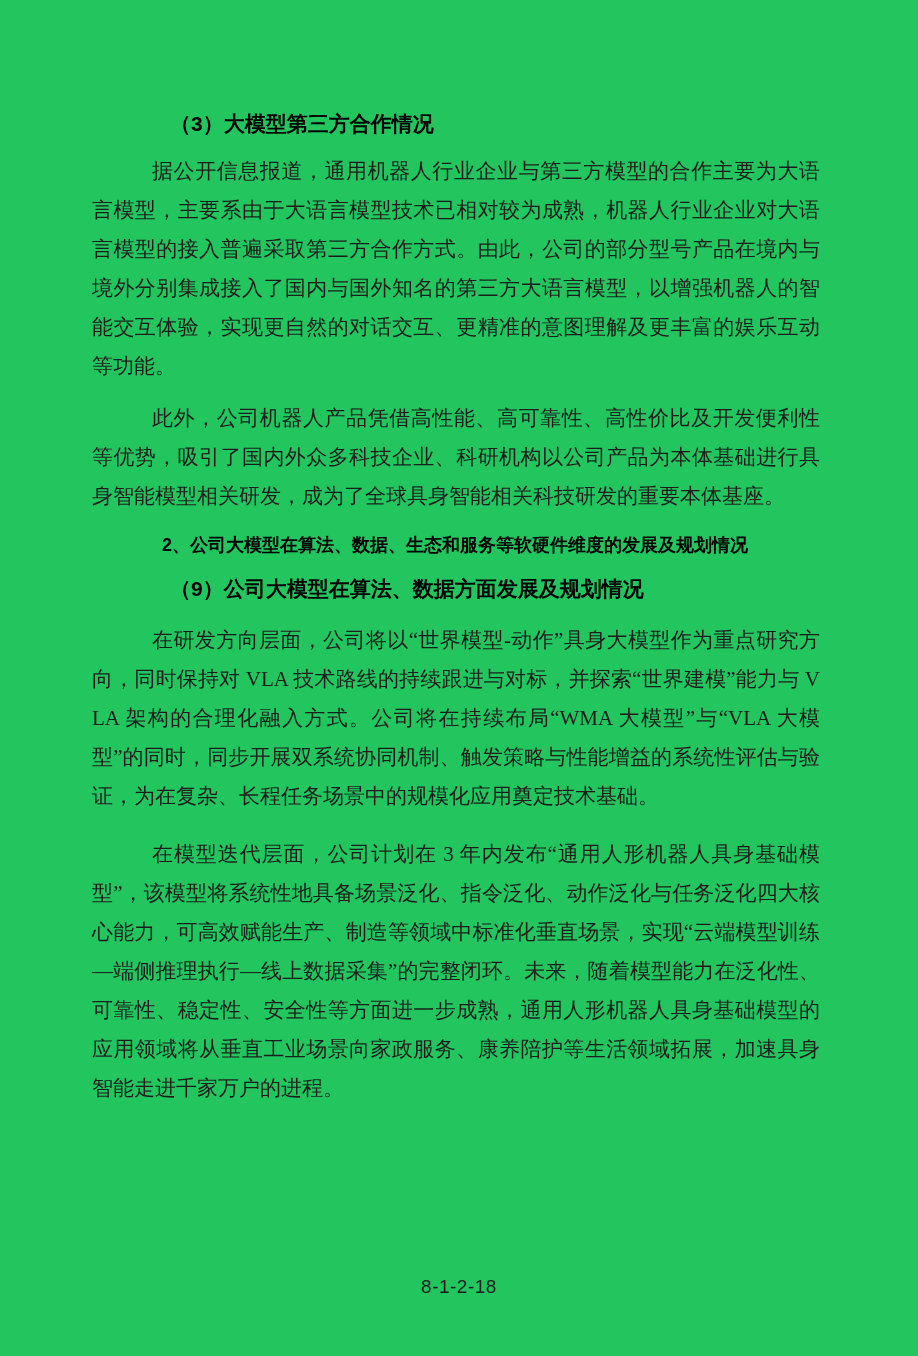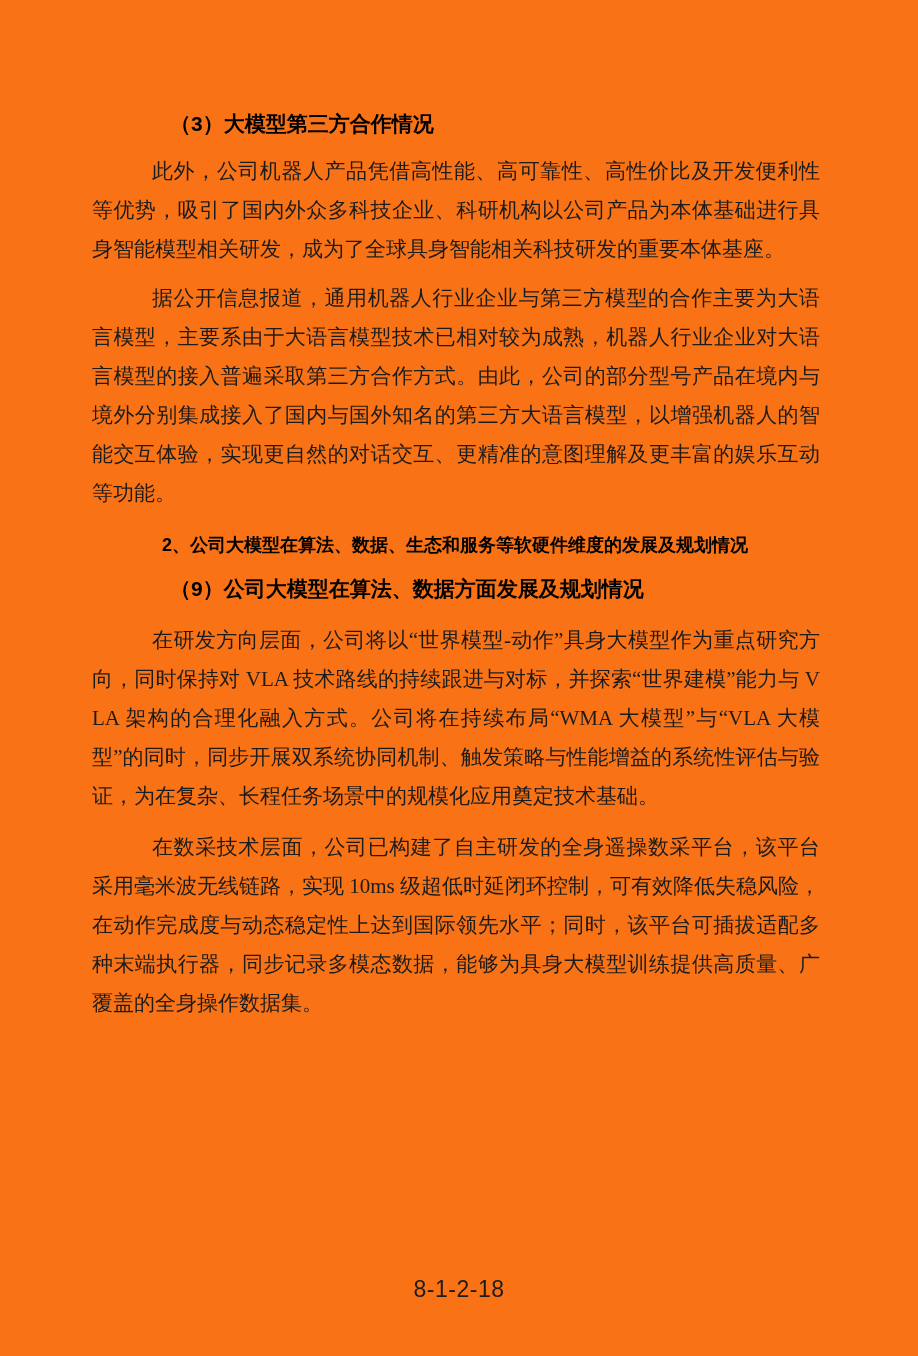--- a/index.html
+++ b/index.html
@@ -6,21 +6,21 @@
   body {
     width: 918px;
     height: 1356px;
     background: #ffffff;
     font-family: "Liberation Serif", "DejaVu Serif", serif;
   }
   .page {
     position: relative;
     width: 918px;
     height: 1356px;
-    background: #f97316;
+    background: #22c55e;
     overflow: hidden;
   }
   .content {
     position: absolute;
     left: 92px;
     top: 104px;
     width: 728px;
   }
   .para {
     font-family: "Liberation Serif", "DejaVu Serif", serif;
@@ -49,51 +49,51 @@
     line-height: 39px;
     color: #000000;
     margin: 0;
     text-indent: 70px;
     word-break: break-all;
   }
   .mb9  { margin-bottom: 9px; }
   .mb13 { margin-bottom: 13px; }
   .mb10 { margin-bottom: 10px; }
   .mb4  { margin-bottom: 4px; }
-  .mb12 { margin-bottom: 12px; }
+  .mb12 { margin-bottom: 19px; }
   .mb8  { margin-bottom: 8px; }
   .footer {
     position: absolute;
     left: 0;
     top: 1276px;
     width: 918px;
     text-align: center;
     font-family: "Liberation Sans", "DejaVu Sans", sans-serif;
-    font-size: 23px;
+    font-size: 19px;
     letter-spacing: 0.5px;
     color: #1c1c1c;
   }
 </style>
 </head>
 <body>
 
 <div class="page">
   <div class="content">
 
     <h3 class="hsub mb9">（3）大模型第三方合作情况</h3>
 
+    <p class="para mb13">据公开信息报道，通用机器人行业企业与第三方模型的合作主要为大语言模型，主要系由于大语言模型技术已相对较为成熟，机器人行业企业对大语言模型的接入普遍采取第三方合作方式。由此，公司的部分型号产品在境内与境外分别集成接入了国内与国外知名的第三方大语言模型，以增强机器人的智能交互体验，实现更自然的对话交互、更精准的意图理解及更丰富的娱乐互动等功能。</p>
+
     <p class="para mb10">此外，公司机器人产品凭借高性能、高可靠性、高性价比及开发便利性等优势，吸引了国内外众多科技企业、科研机构以公司产品为本体基础进行具身智能模型相关研发，成为了全球具身智能相关科技研发的重要本体基座。</p>
-
-    <p class="para mb13">据公开信息报道，通用机器人行业企业与第三方模型的合作主要为大语言模型，主要系由于大语言模型技术已相对较为成熟，机器人行业企业对大语言模型的接入普遍采取第三方合作方式。由此，公司的部分型号产品在境内与境外分别集成接入了国内与国外知名的第三方大语言模型，以增强机器人的智能交互体验，实现更自然的对话交互、更精准的意图理解及更丰富的娱乐互动等功能。</p>
 
     <h2 class="hmain mb4">2、公司大模型在算法、数据、生态和服务等软硬件维度的发展及规划情况</h2>
 
     <h3 class="hsub mb13">（9）公司大模型在算法、数据方面发展及规划情况</h3>
 
     <p class="para mb12">在研发方向层面，公司将以“世界模型-动作”具身大模型作为重点研究方向，同时保持对 VLA 技术路线的持续跟进与对标，并探索“世界建模”能力与 VLA 架构的合理化融入方式。公司将在持续布局“WMA 大模型”与“VLA 大模型”的同时，同步开展双系统协同机制、触发策略与性能增益的系统性评估与验证，为在复杂、长程任务场景中的规模化应用奠定技术基础。</p>
 
+    <p class="para mb8">在模型迭代层面，公司计划在 3 年内发布“通用人形机器人具身基础模型”，该模型将系统性地具备场景泛化、指令泛化、动作泛化与任务泛化四大核心能力，可高效赋能生产、制造等领域中标准化垂直场景，实现“云端模型训练—端侧推理执行—线上数据采集”的完整闭环。未来，随着模型能力在泛化性、可靠性、稳定性、安全性等方面进一步成熟，通用人形机器人具身基础模型的应用领域将从垂直工业场景向家政服务、康养陪护等生活领域拓展，加速具身智能走进千家万户的进程。</p>
 
-    <p class="para">在数采技术层面，公司已构建了自主研发的全身遥操数采平台，该平台采用毫米波无线链路，实现 10ms 级超低时延闭环控制，可有效降低失稳风险，在动作完成度与动态稳定性上达到国际领先水平；同时，该平台可插拔适配多种末端执行器，同步记录多模态数据，能够为具身大模型训练提供高质量、广覆盖的全身操作数据集。</p>
 
   </div>
 
   <div class="footer">8-1-2-18</div>
 </div>
 
 </body></html>

